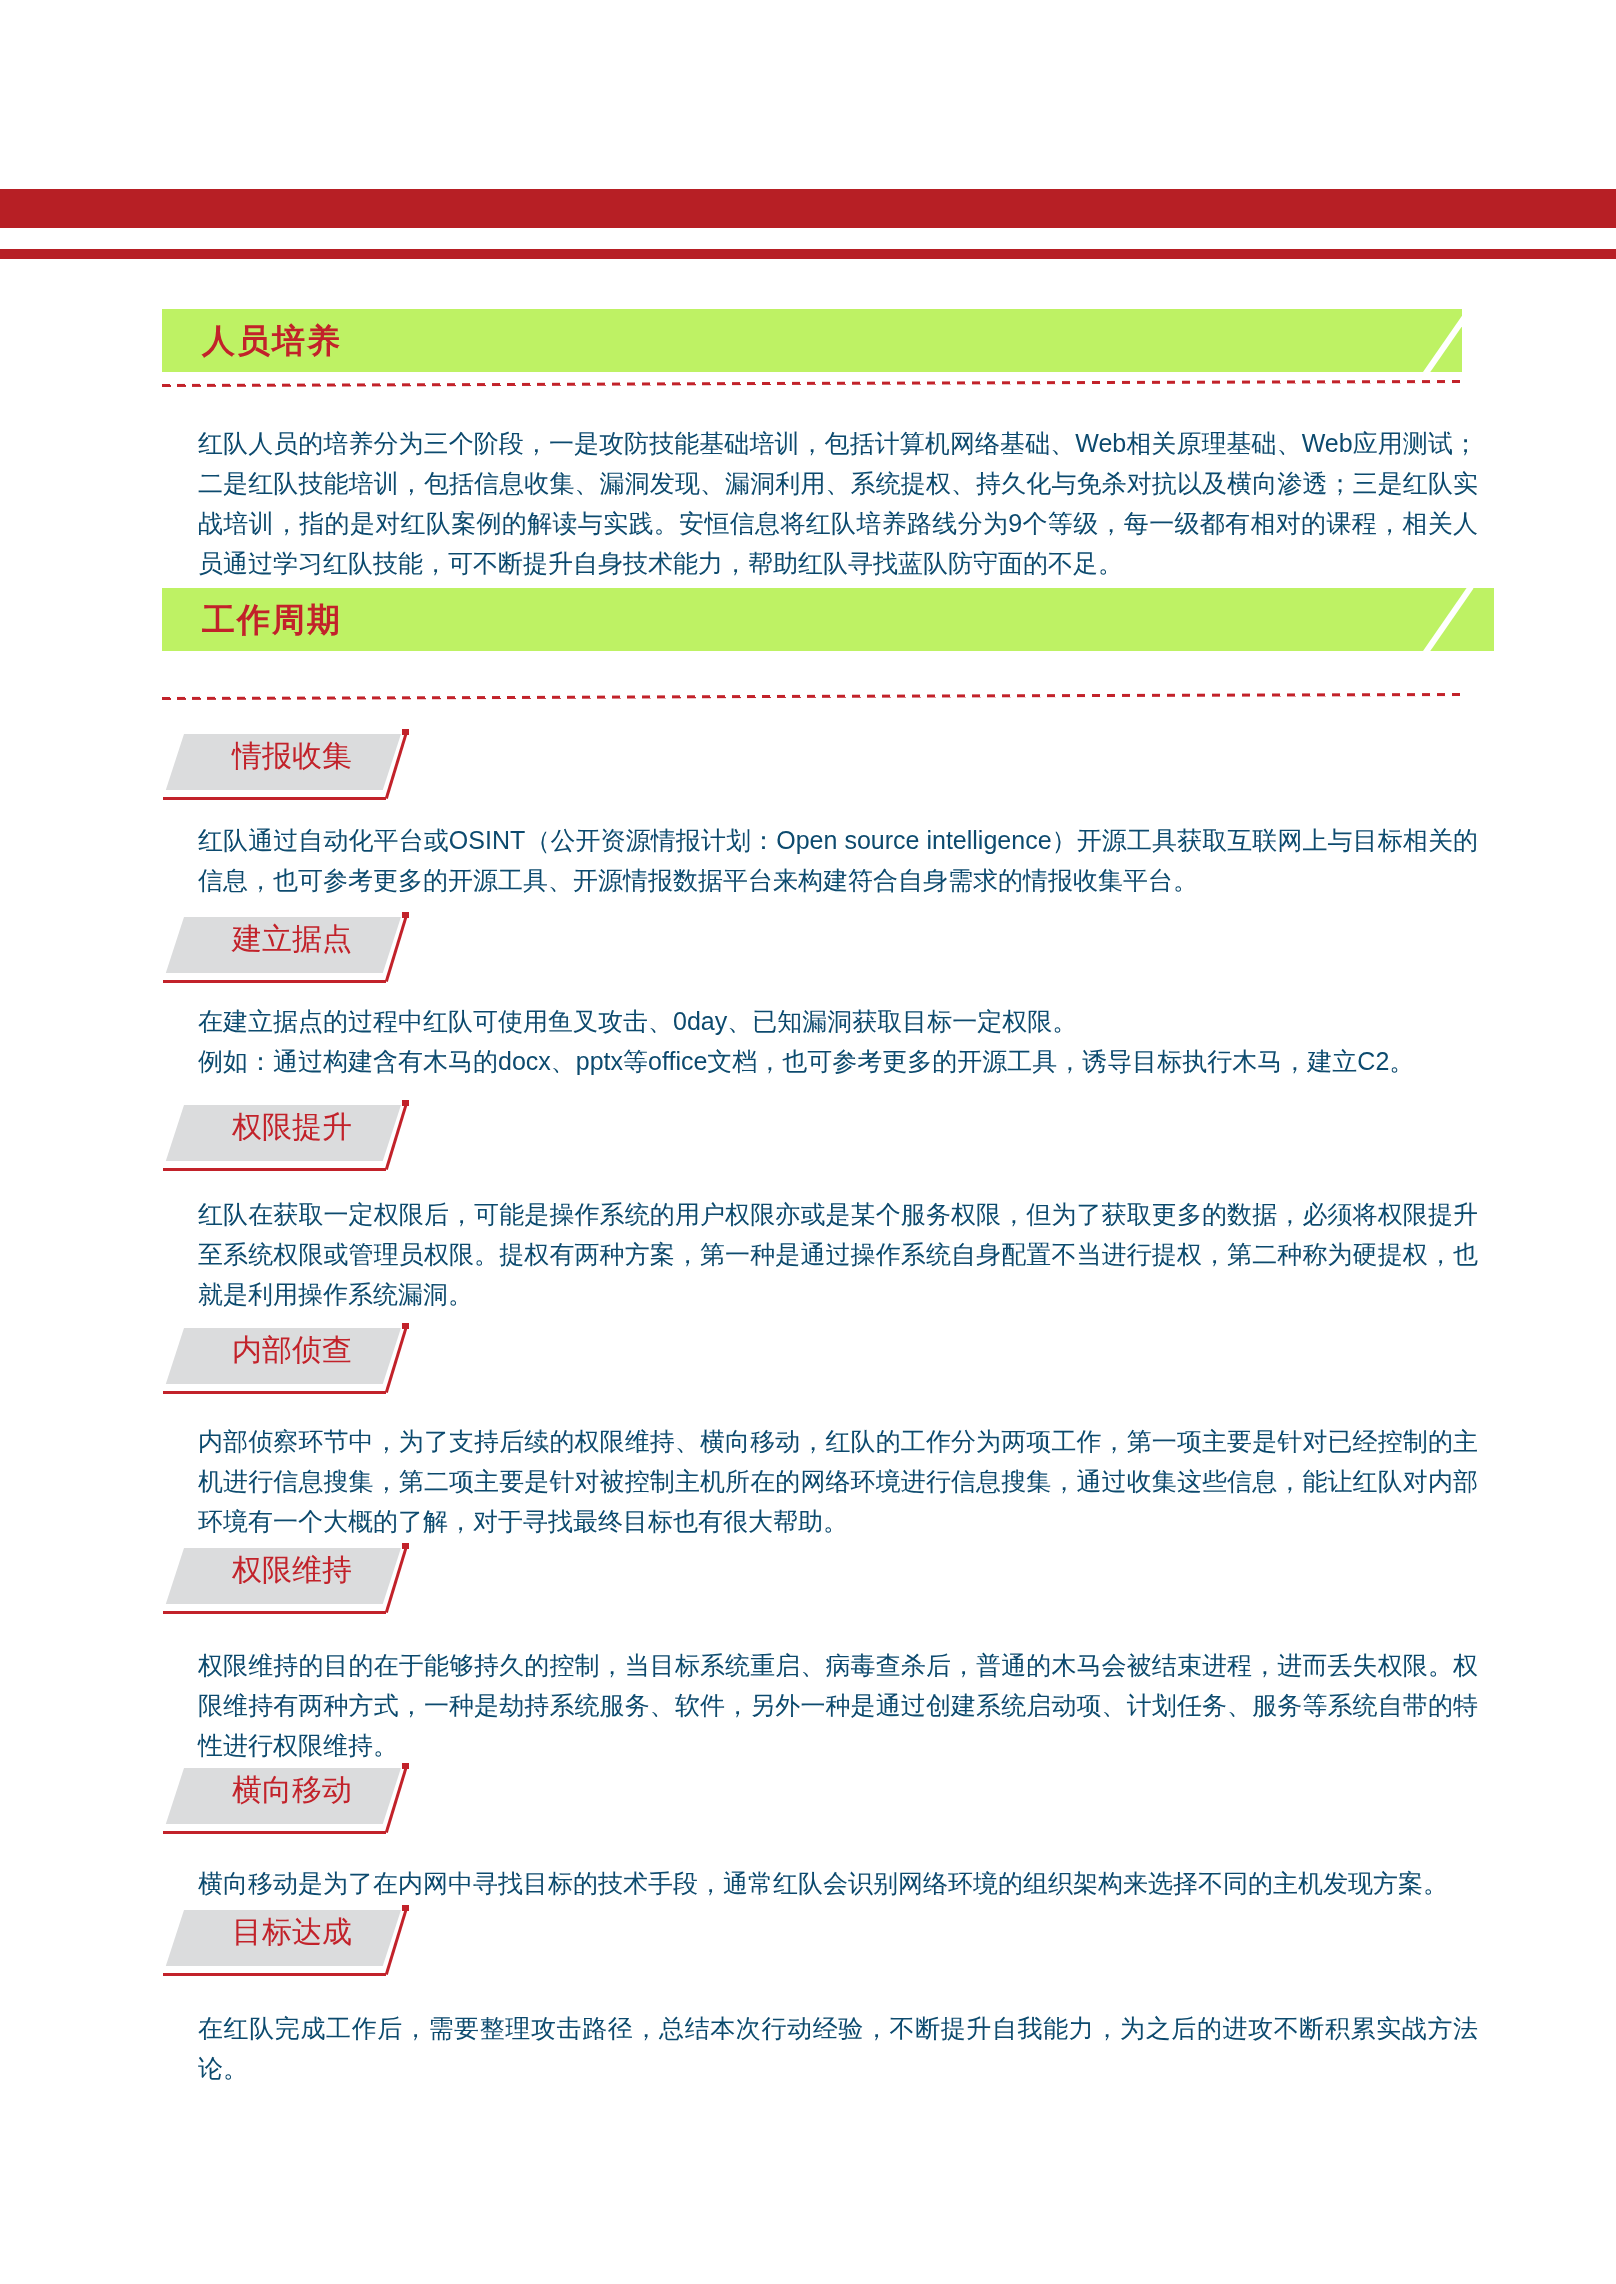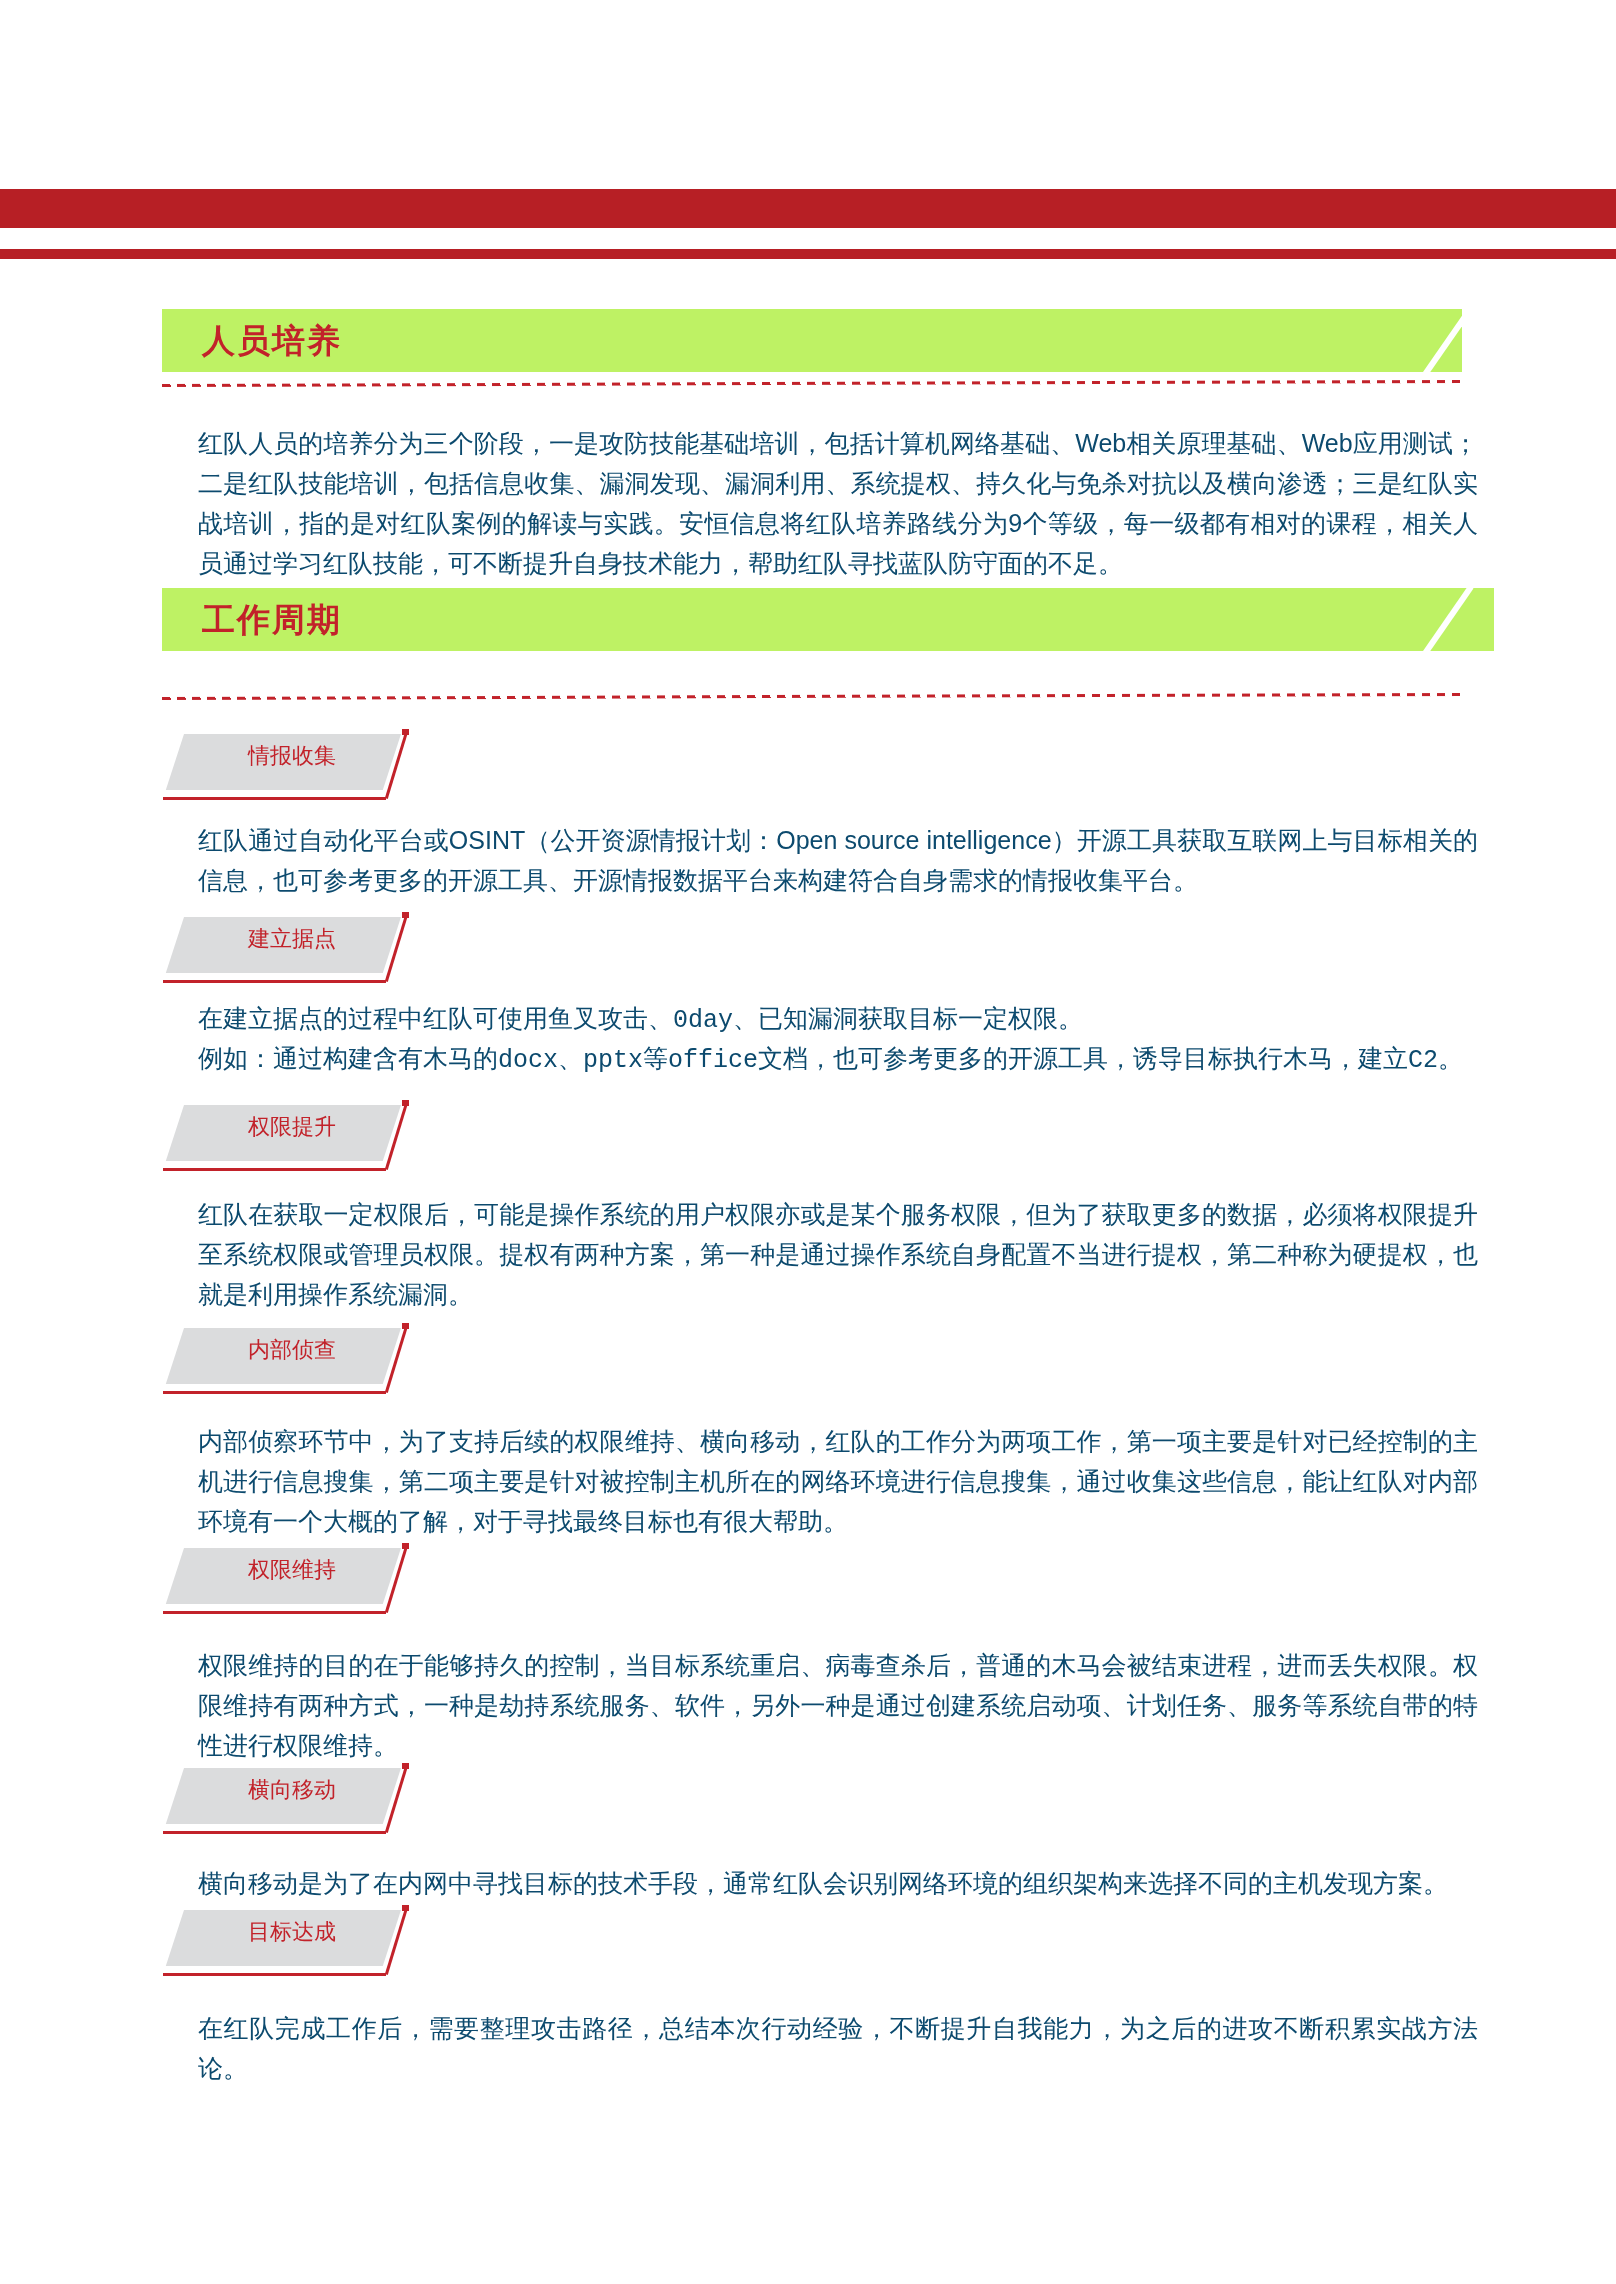--- a/index.html
+++ b/index.html
@@ -32,21 +32,21 @@
   }
   
   .phase{position:absolute;left:162px;width:260px;height:79px;}
   .pg{
     position:absolute;left:21.5px;top:0;width:217px;height:56px;
     background:#DBDCDD;transform:skewX(-18deg);transform-origin:top left;
   }
   .pg-label{
     position:absolute;left:21.5px;top:0;width:217px;height:44px;
     display:flex;align-items:center;justify-content:center;
-    font-size:22px;color:#C2222A;font-weight:500;
+    font-size:30px;color:#C2222A;font-weight:500;
   }
   .bu{position:absolute;left:1.3px;top:63px;width:223px;height:2.6px;background:#C2222A;}
   .bd{position:absolute;left:233px;top:-3.9px;width:2.6px;height:70px;background:#C2222A;transform:rotate(16.9deg);}
   .bsq{position:absolute;left:240px;top:-5.2px;width:6.5px;height:6.5px;background:#C2222A;}
   
   .para{
     position:absolute;left:198px;width:1280px;
     font-size:25px;line-height:40px;color:#0c4a6e;
     text-align:justify;text-justify:inter-ideograph;
   }
@@ -82,21 +82,21 @@
   </div>
   <div class="para" style="top:820px;">红队通过自动化平台或OSINT（公开资源情报计划：Open source intelligence）开源工具获取互联网上与目标相关的信息，也可参考更多的开源工具、开源情报数据平台来构建符合自身需求的情报收集平台。</div>
 
   <div class="phase" style="top:917px;">
     <div class="pg"></div>
     <div class="pg-label">建立据点</div>
     <div class="bu"></div>
     <div class="bd"></div>
     <div class="bsq"></div>
   </div>
-  <div class="para lines" style="top:1001px;font-family:Liberation Mono, monospace;">
+  <div class="para lines" style="top:1001px;">
     <div>在建立据点的过程中红队可使用鱼叉攻击、0day、已知漏洞获取目标一定权限。</div>
     <div>例如：通过构建含有木马的docx、pptx等office文档，也可参考更多的开源工具，诱导目标执行木马，建立C2。</div>
   </div>
 
   <div class="phase" style="top:1105px;font-family:Liberation Serif, serif;">
     <div class="pg"></div>
     <div class="pg-label">权限提升</div>
     <div class="bu"></div>
     <div class="bd"></div>
     <div class="bsq"></div>

